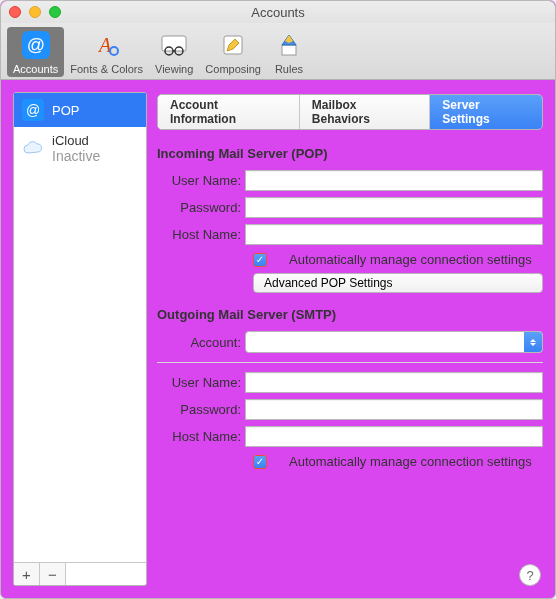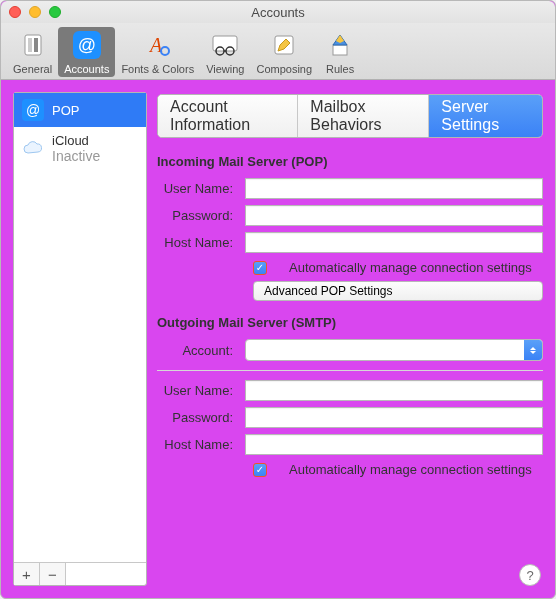--- a/index.html
+++ b/index.html
@@ -108,36 +108,37 @@
   display: flex; flex-direction: column;
 }
 .tabrow {
   display: flex; justify-content: center; margin-bottom: 10px; margin-top: 2px;
 }
 .segmented {
   display: inline-flex; border: 1px solid #b5b5b5; border-radius: 5px; overflow: hidden;
   background: #fff;
 }
 .segmented .seg {
-  padding: 3px 12px; font-size: 16px; color: #333; border-right: 1px solid #c8c8c8;
+  padding: 3px 12px; font-size: 12px; color: #333; border-right: 1px solid #c8c8c8;
   background: linear-gradient(#fdfdfd,#f0f0f0);
+  font-weight: bold;
 }
 .segmented .seg:last-child { border-right: none; }
 .segmented .seg.active {
   background: linear-gradient(#5aa0f8,#3b82f6); color: #fff;
 }
 .section-title {
   font-weight: bold; font-size: 13px; color: #333;
   margin: 6px 0 6px 0;
 }
 .formrow {
   display: flex; align-items: center; margin: 3px 0;
 }
 .formrow label {
-  width: 88px; text-align: right; padding-right: 12px; font-size: 13px; color: #333;
+  width: 88px; text-align: right; padding-right: 4px; font-size: 13px; color: #333;
 }
 .formrow input[type=text], .formrow input[type=password] {
   flex: 1; height: 21px; border: 1px solid #b8b8b8; border-radius: 0;
   background: #fff; padding: 0 4px; font-size: 13px;
   box-shadow: inset 0 1px 1px rgba(0,0,0,0.05);
 }
 .select {
   flex: 1; height: 22px; border: 1px solid #b8b8b8; border-radius: 4px;
   background: #fff; display: flex; align-items: center; justify-content: space-between;
   padding-left: 6px;
@@ -187,30 +188,20 @@
   <div class="titlebar">
     <div class="traffic">
       <div class="tl red"></div>
       <div class="tl yellow"></div>
       <div class="tl green"></div>
     </div>
     <div class="title">Accounts</div>
   </div>
 
   <div class="toolbar">
-    <div class="tbitem">
-      <div class="tbicon">
-        <svg width="28" height="28" viewBox="0 0 28 28">
-            <rect x="6" y="4" width="16" height="20" rx="2" fill="#fff" stroke="#999"></rect>
-            <rect x="9" y="7" width="4" height="14" fill="#ccc"></rect>
-            <rect x="15" y="7" width="4" height="14" fill="#888"></rect>
-          </svg>
-      </div>
-      <span>General</span>
-    </div>
     <div class="tbitem selected">
       <div class="tbicon">
         <svg width="30" height="30" viewBox="0 0 30 30">
             <rect x="1" y="1" width="28" height="28" rx="6" fill="#1e90ff"></rect>
             <text x="15" y="21" text-anchor="middle" fill="#fff" font-size="18" font-family="Arial">@</text>
           </svg>
       </div>
       <span>Accounts</span>
     </div>
     <div class="tbitem">

